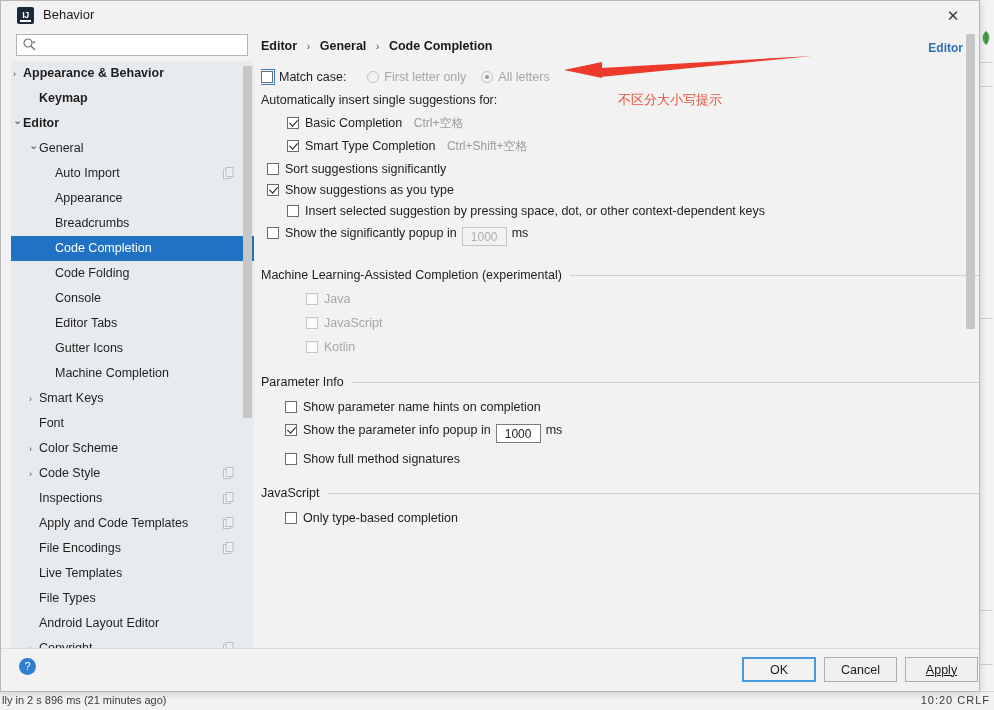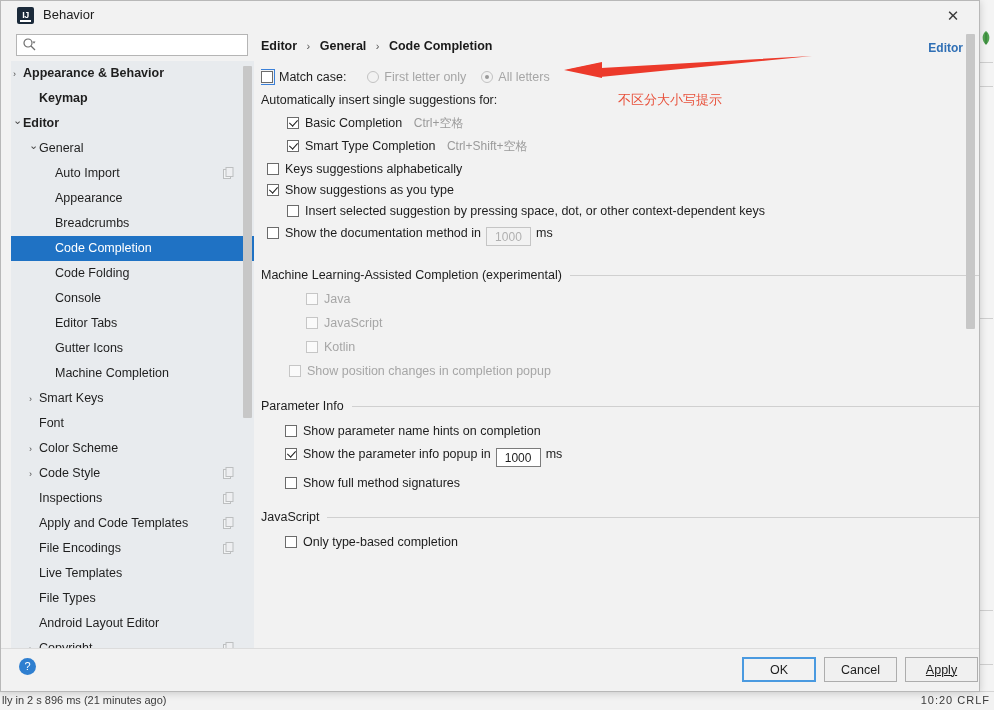--- a/index.html
+++ b/index.html
@@ -320,56 +320,53 @@
         <span class="cb checked"></span><span>Basic Completion</span>
         <span class="shortcut">Ctrl+空格</span>
       </div>
 
       <div class="opt-row" style="margin-top:6px; padding-left:26px;">
         <span class="cb checked"></span><span>Smart Type Completion</span>
         <span class="shortcut">Ctrl+Shift+空格</span>
       </div>
 
       <div class="opt-row" style="margin-top:7px; padding-left:6px;">
-        <span class="cb"></span><span>Keys suggestions alphabetically</span>
+        <span class="cb"></span><span>Sort suggestions significantly</span>
       </div>
 
       <div class="opt-row" style="margin-top:7px; padding-left:6px;">
         <span class="cb checked"></span><span>Show suggestions as you type</span>
       </div>
 
       <div class="opt-row" style="margin-top:7px; padding-left:26px;">
         <span class="cb"></span><span>Insert selected suggestion by pressing space, dot, or other context-dependent keys</span>
       </div>
 
       <div class="opt-row" style="margin-top:8px; padding-left:6px;">
-        <span class="cb"></span><span>Show the documentation method in</span><span class="numfield">1000</span><span>ms</span>
+        <span class="cb"></span><span>Show the significantly popup in</span><span class="numfield">1000</span><span>ms</span>
       </div>
 
       <div class="section-head" style="margin-top:22px;">
         <span>Machine Learning-Assisted Completion (experimental)</span>
         <span class="rule"></span>
       </div>
 
 
       <div class="opt-row" style="margin-top:10px; padding-left:45px;">
         <span class="cb disabled"></span><span class="dim">Java</span>
       </div>
 
       <div class="opt-row" style="margin-top:10px; padding-left:45px;">
         <span class="cb disabled"></span><span class="dim">JavaScript</span>
       </div>
 
       <div class="opt-row" style="margin-top:10px; padding-left:45px;">
         <span class="cb disabled"></span><span class="dim">Kotlin</span>
       </div>
 
-      <div class="opt-row" style="margin-top:10px; padding-left:28px;">
-        <span class="cb disabled"></span><span class="dim">Show position changes in completion popup</span>
-      </div>
 
       <div class="section-head" style="margin-top:21px;">
         <span>Parameter Info</span>
         <span class="rule"></span>
       </div>
 
       <div class="opt-row" style="margin-top:11px; padding-left:24px;">
         <span class="cb"></span><span>Show parameter name hints on completion</span>
       </div>
 

